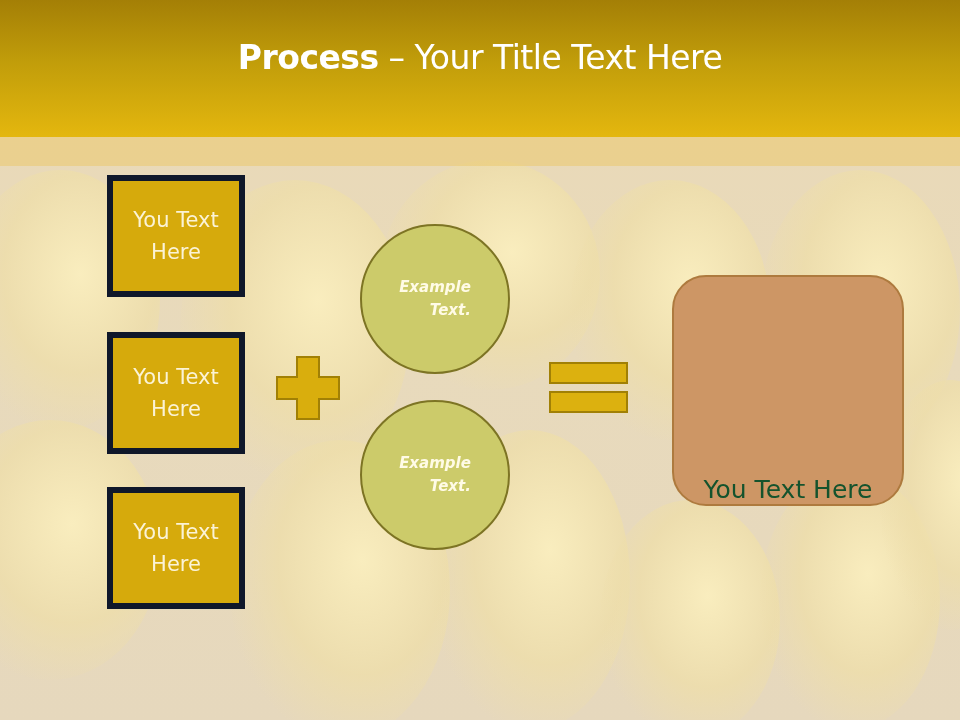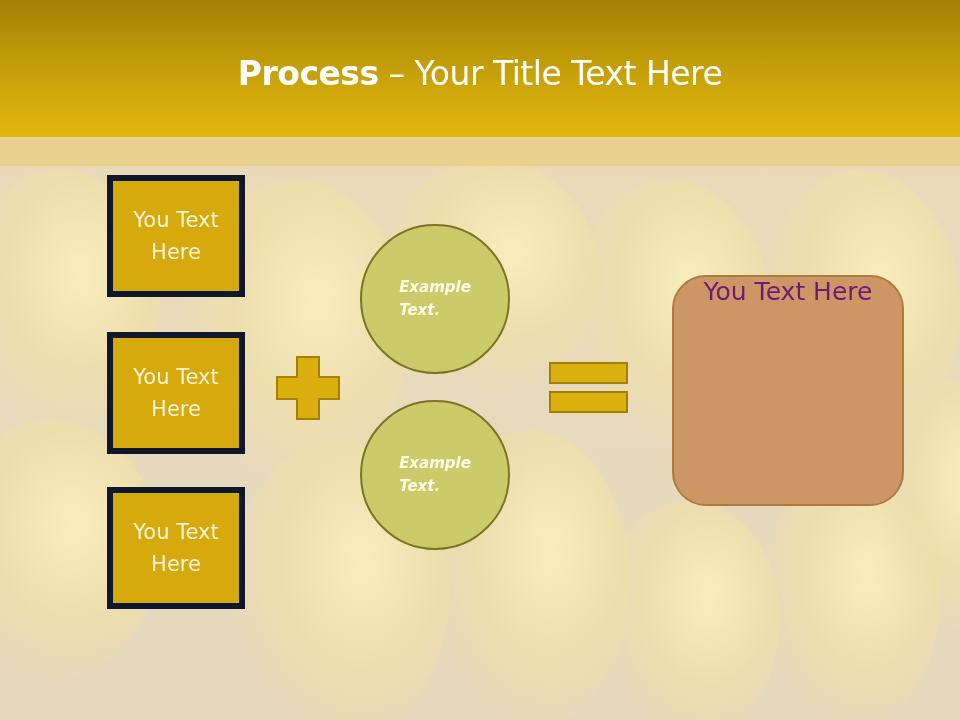--- a/index.html
+++ b/index.html
@@ -6,34 +6,34 @@
   body { width:960px; height:720px; position:relative; overflow:hidden;
     font-family: "DejaVu Sans", "Liberation Sans", sans-serif; background:#e9dcc0; }
   .bg { position:absolute; left:0; top:0; width:960px; height:720px; overflow:hidden;
     background: linear-gradient(180deg, #ead9b6 0%, #e8dabc 50%, #e6d8bd 100%); }
   .kernel { position:absolute; border-radius:50%;
     background: radial-gradient(ellipse at 60% 40%, rgba(250,238,190,0.95) 0%, rgba(238,222,170,0.8) 45%, rgba(220,200,160,0.0) 75%); }
   .header { position:absolute; left:0; top:0; width:960px; height:137px;
     background: linear-gradient(180deg, #a47f06 0%, #c19d0a 45%, #e4b70e 100%); }
   .header-band { position:absolute; left:0; top:137px; width:960px; height:29px;
     background: rgba(235,200,110,0.55); }
-  .title { position:absolute; left:0; top:54px; width:960px; text-align:center; color:#fff;
+  .title { position:absolute; left:0; top:38px; width:960px; text-align:center; color:#fff;
     font-size:33px; letter-spacing:-0.5px; }
   .title b { font-weight:bold; }
   .title span.light { font-weight:normal; }
   .box { position:absolute; width:126px; height:110px; background:#d6aa0c; border:6px solid #0f172a;
     color:#fbf3d6; font-size:21px; line-height:32px; text-align:center; display:flex; align-items:center; justify-content:center; }
   .circle { position:absolute; width:146px; height:146px; border-radius:50%; background:#cccb6a; border:2px solid #7d7424;
-    color:#fffbe6; font-size:15px; font-style:italic; font-weight:bold; line-height:23px; text-align:left;
+    color:#fffbe6; font-size:15px; font-style:italic; font-weight:bold; line-height:23px; text-align:right;
     display:flex; align-items:center; justify-content:center; }
   .plus { position:absolute; }
   .eqbar { position:absolute; width:75px; height:18px; background:#dcb10f; border:2px solid #a18005; }
   .result { position:absolute; left:672px; top:275px; width:228px; height:227px; border-radius:34px;
-    background:#cd9665; border:2px solid #ae7a3e; color:#701a75; font-size:25px;
-    display:flex; align-items:flex-start; justify-content:center; }
+    background:#cd9665; border:2px solid #ae7a3e; color:#14532d; font-size:25px;
+    display:flex; align-items:flex-end; justify-content:center; }
 </style>
 </head>
 <body>
 
 <div class="bg">
   <div class="kernel" style="left:-40px;top:170px;width:200px;height:260px;"></div>
   <div class="kernel" style="left:180px;top:180px;width:230px;height:300px;"></div>
   <div class="kernel" style="left:380px;top:160px;width:220px;height:230px;"></div>
   <div class="kernel" style="left:570px;top:180px;width:200px;height:260px;"></div>
   <div class="kernel" style="left:760px;top:170px;width:200px;height:280px;"></div>

